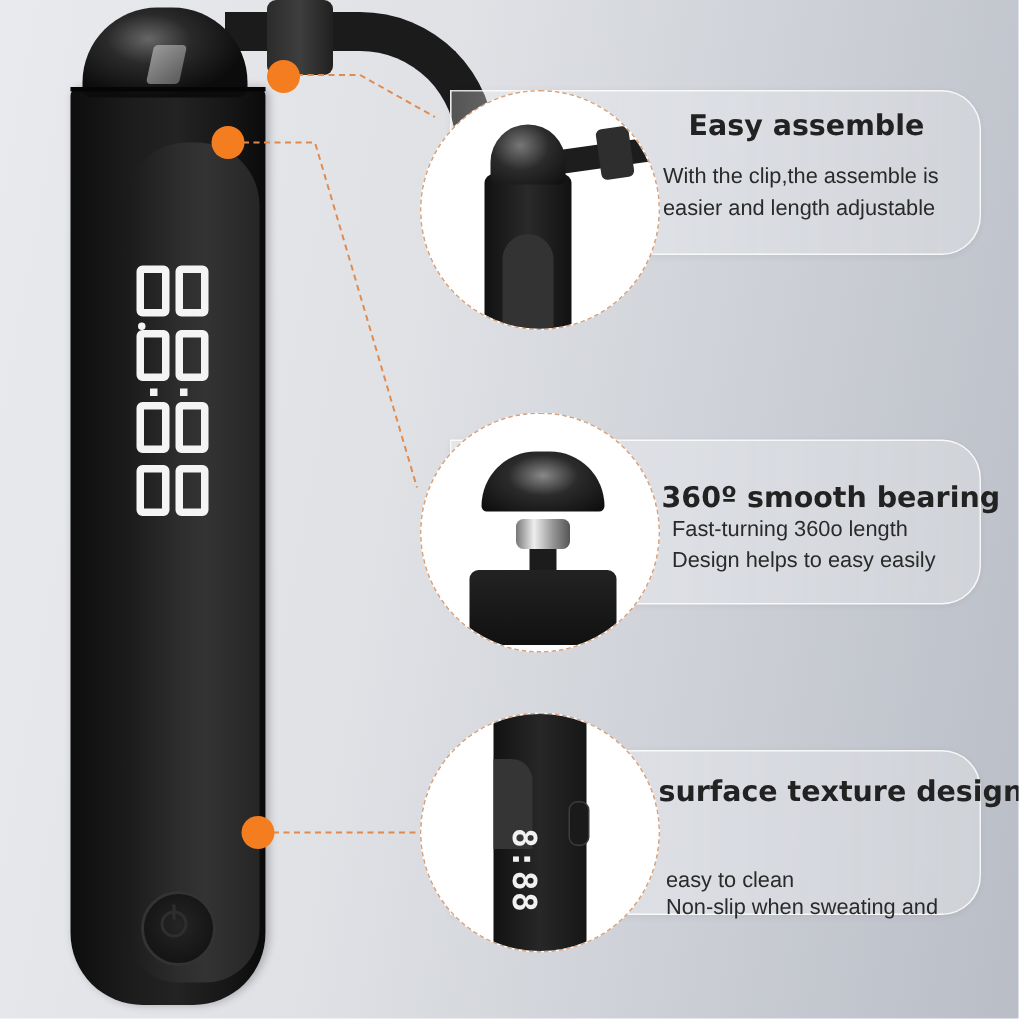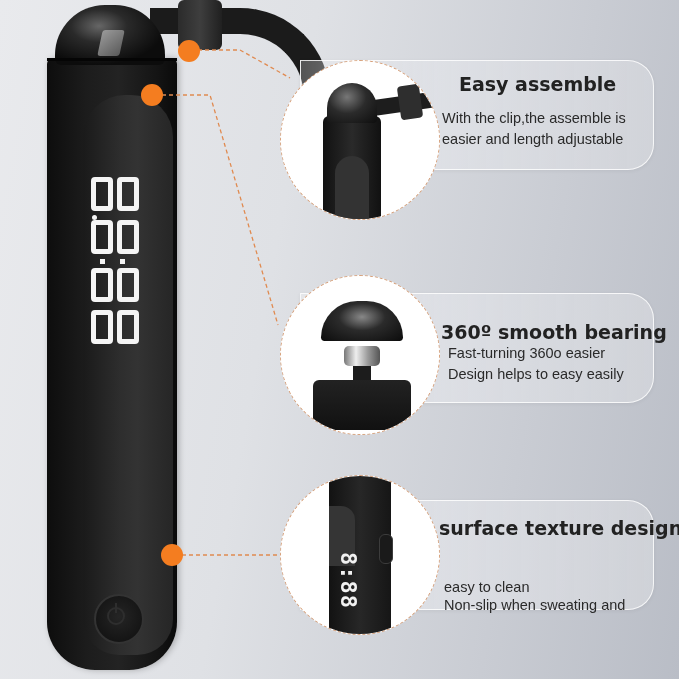--- a/index.html
+++ b/index.html
@@ -146,21 +146,21 @@
 <div class="abs marker" style="left:161px;top:544px;"></div>
 
 <div class="abs panel" style="top:60px;">
   <div class="panel-title" style="left:158px;top:12px;">Easy assemble</div>
   <div class="panel-desc" style="left:141px;top:68px;">easier and length adjustable</div>
   <div class="panel-desc" style="left:141px;top:47px;">With the clip,the assemble is</div>
 </div>
 
 <div class="abs panel" style="top:293px;">
   <div class="panel-title" style="left:140px;top:27px;">360º smooth bearing</div>
-  <div class="panel-desc" style="left:147px;top:49px;">Fast-turning 360o easier</div>
+  <div class="panel-desc" style="left:147px;top:49px;">Fast-turning 360o length</div>
   <div class="panel-desc" style="left:147px;top:70px;">Design helps to easy easily</div>
 </div>
 
 <div class="abs panel" style="top:500px;">
   <div class="panel-title" style="left:138px;top:16px;">surface texture design</div>
   <div class="panel-desc" style="left:143px;top:50px;margin-top:44px;">Non-slip when sweating and</div>
   <div class="panel-desc" style="left:143px;top:76px;">easy to clean</div>
 </div>
 
 <div class="abs circle" style="left:280px;top:60px;">

